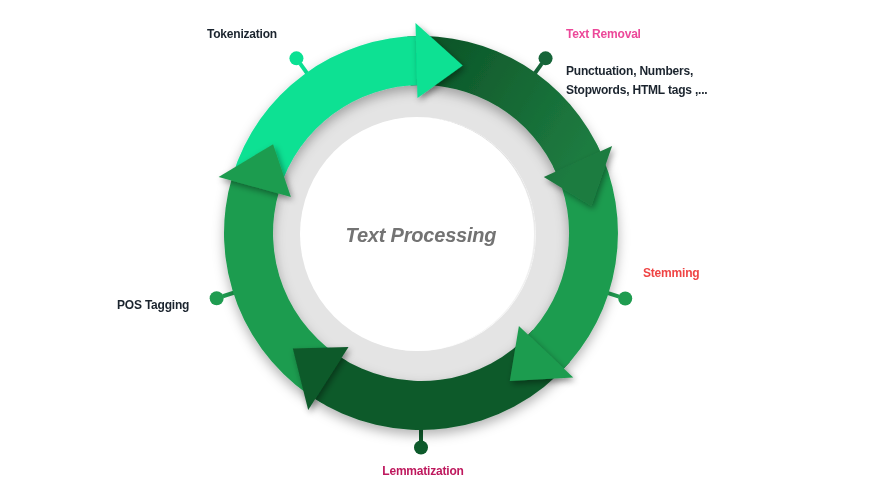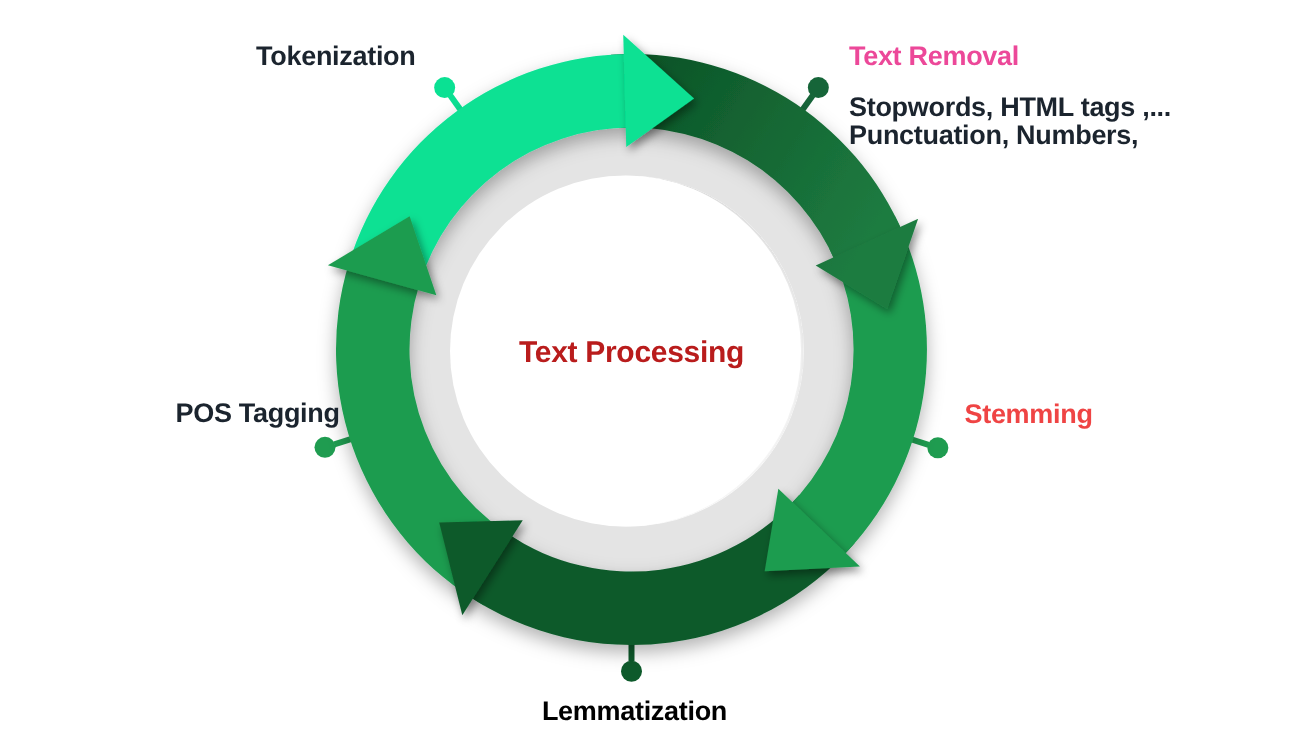--- a/index.html
+++ b/index.html
@@ -1,19 +1,19 @@
 <!DOCTYPE html>
 <html><head>
 <meta charset="utf-8">
 <style>
   html,body{margin:0;padding:0;background:#ffffff;}
   body{width:877px;height:500px;overflow:hidden;font-family:"Liberation Sans","DejaVu Sans",sans-serif;}
   .stage{position:relative;width:877px;height:500px;background:#ffffff;}
   .stage svg{position:absolute;left:0;top:0;}
-  .lbl{position:absolute;font-weight:700;font-size:18px;letter-spacing:-0.2px;color:#1B242E;white-space:nowrap;}
+  .lbl{position:absolute;font-weight:700;font-size:12px;letter-spacing:-0.2px;color:#1B242E;white-space:nowrap;}
   .t-tok{left:157px;top:27px;width:120px;text-align:right;}
   .t-tr{left:566px;top:27px;}
   .t-tr-sub{left:566px;top:62px;line-height:18.5px;}
   .t-stem{left:643px;top:266px;}
   .t-lem{left:323px;top:464px;width:200px;text-align:center;}
   .t-pos{left:117px;top:265px;}
   .center-title{position:absolute;left:267px;top:224px;width:308px;text-align:center;
     font-weight:700;font-size:20px;letter-spacing:-0.2px;color:#1B242E;}
 </style>
 </head>
@@ -64,22 +64,22 @@
         <path d="M573.3 377.6 L509.8 380.9 L518.9 325.9 Z" fill="#1F9C50" filter="url(#fHead)"></path>
         <path d="M308.2 410.1 L292.8 348.4 L348.5 346.9 Z" fill="#0D5A2B" filter="url(#fHead)"></path>
         <path d="M218.6 176.9 L273.1 144.2 L290.9 196.9 Z" fill="#1F9C50" filter="url(#fHead)"></path>
       </g>
   </svg>
 
   <div class="lbl t-tok" style="color: rgb(27, 36, 46);">Tokenization</div>
 
   <div class="lbl t-tr" style="color: #ec4899;">Text Removal</div>
   <div class="lbl t-tr-sub" style="color: rgb(27, 36, 46);">
+    <div>Punctuation, Numbers,</div>
     <div>Stopwords, HTML tags ,...</div>
-    <div>Punctuation, Numbers,</div>
   </div>
 
   <div class="lbl t-stem" style="color: #ef4444;">Stemming</div>
-  <div class="lbl t-lem" style="color: #000000;">Lemmatization</div>
-  <div class="lbl t-pos" style="color: rgb(27, 36, 46);">POS Tagging</div>
+  <div class="lbl t-lem" style="color: #be185d;">Lemmatization</div>
+  <div class="lbl t-pos" style="color: rgb(27, 36, 46); margin-top: 33px;">POS Tagging</div>
 
-  <div class="center-title" style="color: #b91c1c;">Text Processing</div>
+  <div class="center-title" style="color: #737373; font-style: italic;">Text Processing</div>
 </div>
 
 </body></html>

